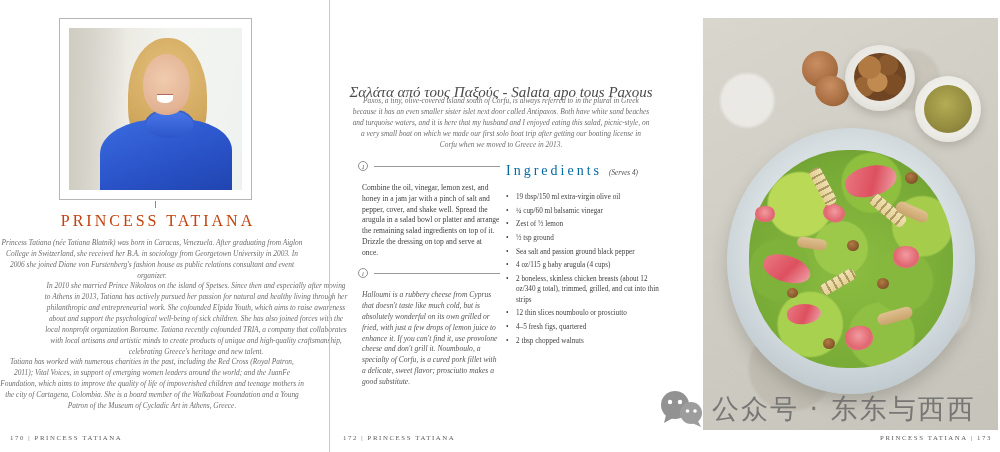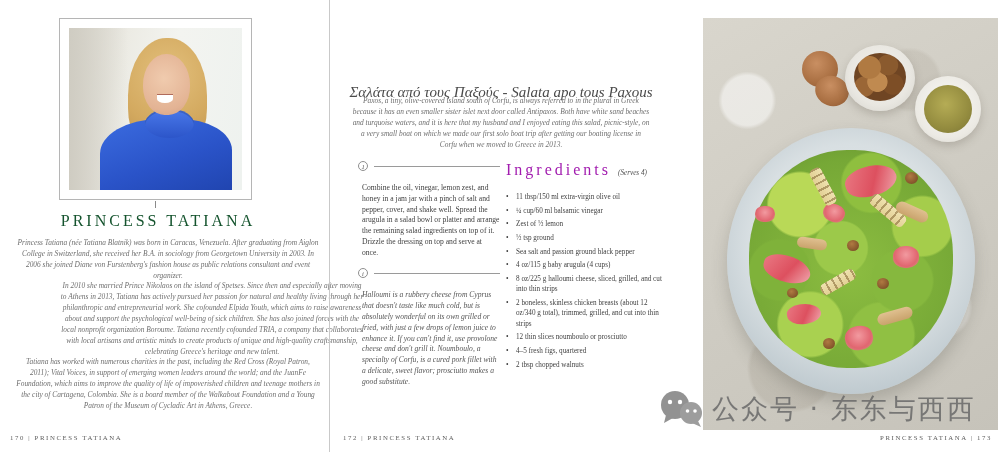--- a/index.html
+++ b/index.html
@@ -35,23 +35,23 @@
   .sweater { position:absolute; left:18%; top:56%; width:76%; height:48%;
     background:linear-gradient(160deg,#3b6ce0 0%, #2a53c8 55%, #1f43ad 100%);
     border-radius:45% 40% 0 0; }
   .cowl { position:absolute; left:44%; top:50%; width:28%; height:18%;
     background:linear-gradient(180deg,#4a79ea, #2c55c9);
     border-radius:50%; box-shadow:0 2px 0 rgba(0,0,0,0.15) inset; }
   .frame-tick { position:absolute; left:155px; top:201px; width:1px; height:7px; background:#8a8a8a; }
 
   .left-heading {
     position:absolute; left:0; top:212px; width:316px; text-align:center;
-    font-size:16px; letter-spacing:3px; color:#14532d; font-family:"Liberation Serif", serif;
-  }
-  .bio { position:absolute; left:16px; width:304px; text-align:center;
+    font-size:16px; letter-spacing:3px; color:#c2410c; font-family:"Liberation Serif", serif;
+  }
+  .bio { position:absolute; left:0; width:304px; text-align:center;
     font-style:italic; font-size:7.4px; line-height:1.48; color:#6e6e6e; }
   .bio.p1 { top:238px; }
   .bio.p2 { top:281px;margin-left:44px; }
   .bio.p3 { top:357px; }
 
   
   .recipe-title {
     position:absolute; left:330px; top:36px; width:342px; text-align:center;
     font-size:31px; color:#1f1f1f; letter-spacing:0.5px; font-family:"Liberation Serif", serif;
   }
@@ -69,21 +69,21 @@
   .step-marker {
     position:absolute; left:0; top:0; width:10px; height:10px; border:1px solid #8f8f8f;
     border-radius:50%; font-size:6.5px; font-style:italic; color:#555;
     text-align:center; line-height:9px; background:#fff;
   }
   .step-line { position:absolute; left:16px; right:0; top:5px; border-top:1px solid #9a9a9a; }
   .step-text { font-size:7.6px; line-height:1.42; color:#3f3f3f; margin:11px 0 10px 4px; }
   .step-text.note { font-style:italic; color:#565656; }
 
   .ingredients-col { position:absolute; left:506px; top:161px; width:162px; }
-  .ingredients-heading { font-size:16px; letter-spacing:3px; color:#a21caf; display:inline; }
+  .ingredients-heading { font-size:14px; letter-spacing:3px; color:#0369a1; display:inline; }
   .serves { font-size:7.2px; font-style:italic; color:#4f4f4f; margin-left:3px; }
   .ingredients-list { list-style:none; margin-top:13px; }
   .ingredients-list li {
     position:relative; padding-left:10px; font-size:7.2px; line-height:1.45;
     color:#3f3f3f; margin-bottom:3.2px;
   }
   .ingredients-list li::before { content:"•"; position:absolute; left:0; top:0; color:#3f3f3f; }
 
   
   .footer { position:absolute; top:434px; font-size:6.8px; letter-spacing:1.6px; color:#5c5c5c; }
@@ -189,27 +189,26 @@
       <span class="step-marker">i</span>
       <span class="step-line"></span>
     </div>
     <p class="step-text note">Halloumi is a rubbery cheese from Cyprus that doesn't taste like much cold, but is absolutely wonderful on its own grilled or fried, with just a few drops of lemon juice to enhance it. If you can't find it, use provolone cheese and don't grill it. Noumboulo, a specialty of Corfu, is a cured pork fillet with a delicate, sweet flavor; prosciutto makes a good substitute.</p>
   </div>
 
   <div class="ingredients-col">
     <span class="ingredients-heading">Ingredients</span>
     <span class="serves">(Serves 4)</span>
     <ul class="ingredients-list">
-      <li>11 tbsp/150 ml extra-virgin olive oil</li>
+      <li>19 tbsp/150 ml extra-virgin olive oil</li>
       <li>¼ cup/60 ml balsamic vinegar</li>
       <li>Zest of ½ lemon</li>
       <li>½ tsp ground</li>
       <li>Sea salt and passion ground black pepper</li>
       <li>4 oz/115 g baby arugula (4 cups)</li>
-      <li>8 oz/225 g halloumi cheese, sliced, grilled, and cut into thin strips</li>
       <li>2 boneless, skinless chicken breasts (about 12 oz/340 g total), trimmed, grilled, and cut into thin strips</li>
       <li>12 thin slices noumboulo or prosciutto</li>
       <li>4–5 fresh figs, quartered</li>
       <li>2 tbsp chopped walnuts</li>
     </ul>
   </div>
 
   <div class="salad-photo">
     <div class="walnut-shell ws1"></div>
     <div class="walnut-shell ws2"></div>

